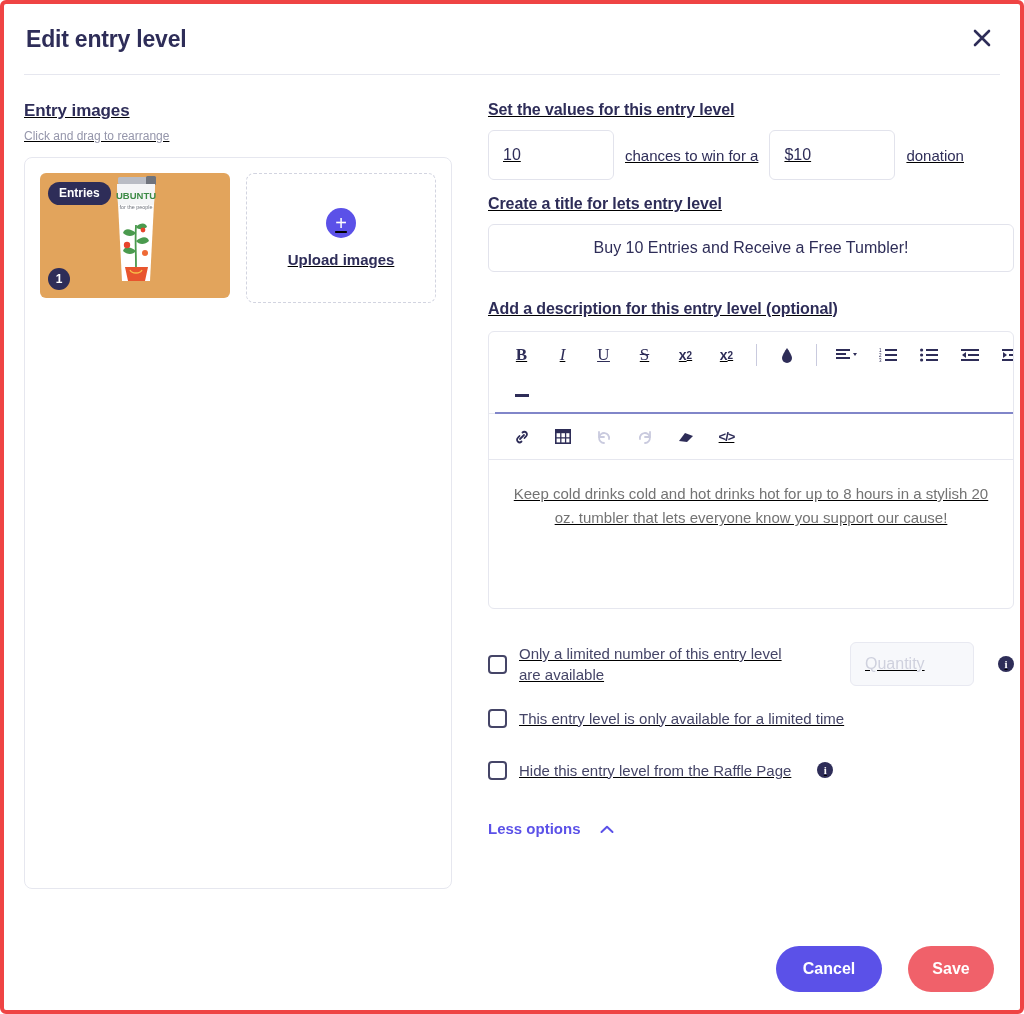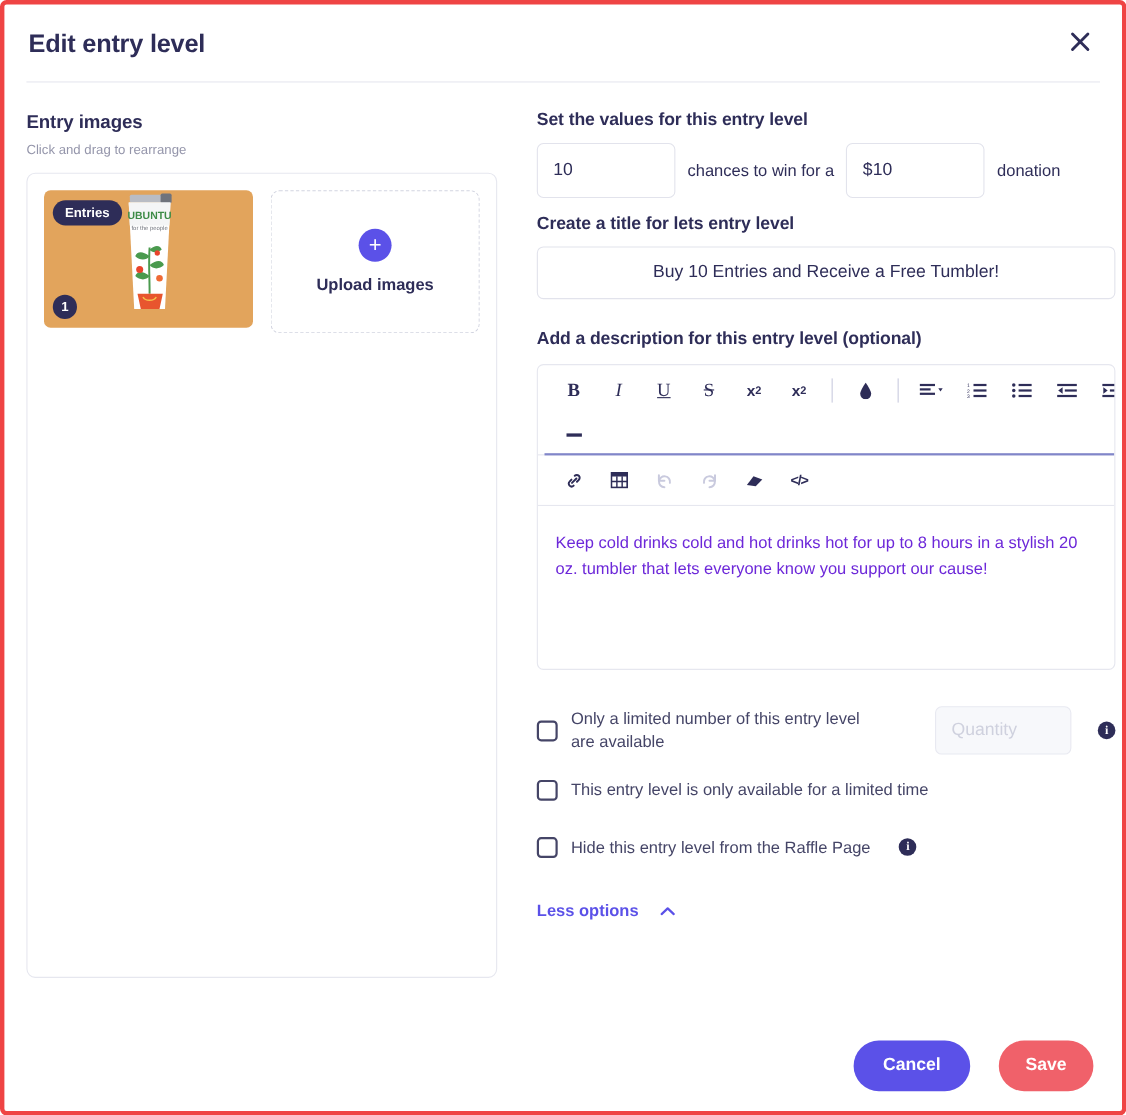--- a/index.html
+++ b/index.html
@@ -54,20 +54,21 @@
     height: 1px;
     background: #e6e7ef;
     margin: 0 20px;
   }
 
   
   .modal-body {
     display: flex;
     padding: 26px 20px 0 20px;
     gap: 36px;
+    text-decoration: underline;
   }
   .col-left { width: 428px; flex: none; }
   .col-right { width: 526px; flex: none; }
 
   
   .section-title {
     font-size: 17px;
     font-weight: bold;
     color: #2e2d58;
     letter-spacing: -0.1px;
@@ -261,21 +262,22 @@
     height: 2px;
     background: #8186c9;
   }
   .tb-row-3 { height: 46px; border-bottom: 1px solid #e6e7ef; }
   .tb-btn.muted { color: #c9cade; }
   .editor-area {
     min-height: 148px;
     padding: 22px 16px 16px;
     font-size: 15px;
     line-height: 1.62;
-    color: #6d28d9;
+    color: #737373;
+    text-align: center;
   }
 
   
   .checks { margin-top: 33px; }
   .check-row {
     display: flex;
     align-items: center;
     gap: 12px;
     min-height: 40px;
   }

